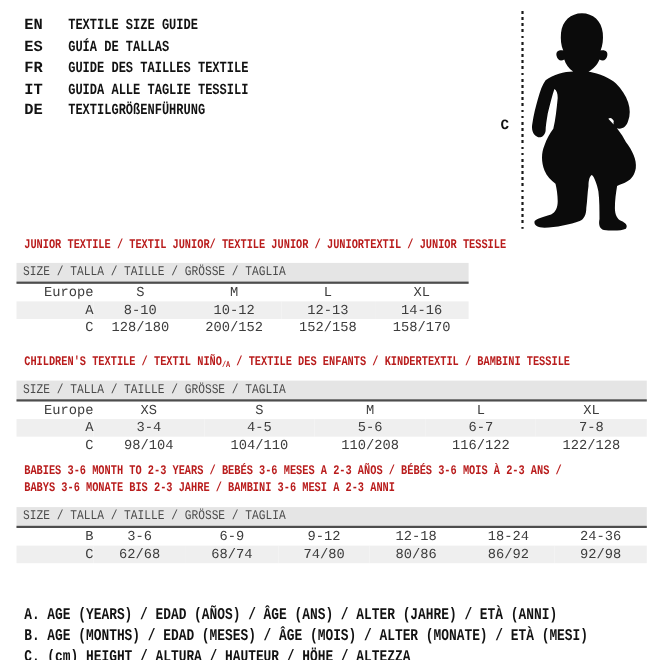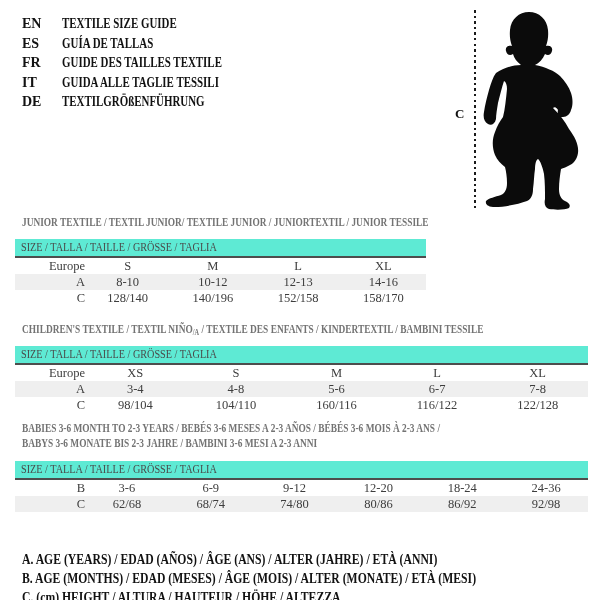--- a/index.html
+++ b/index.html
@@ -1,38 +1,38 @@
 <!DOCTYPE html>
 <html><head>
 <meta charset="utf-8">
 <style>
   html,body{margin:0;padding:0;}
   .page{position:relative;width:600px;height:600px;background:#ffffff;overflow:hidden;
-        font-family:Liberation Serif, serif;color:#121212;}
+        font-family:Liberation Mono, monospace;color:#121212;}
   
   .cond{display:inline-block;white-space:nowrap;transform:scaleX(0.78);transform-origin:0 50%;}
   .cond85{display:inline-block;white-space:nowrap;transform:scaleX(0.85);transform-origin:0 50%;}
   
   .lang-list{position:absolute;top:14px;left:22px;font-weight:bold;font-size:14px;line-height:19.5px;}
   .lang-row{display:flex;}
   .lang-code{width:40px;flex:0 0 40px;}
   
   .dash-line{position:absolute;left:474px;top:10px;width:2px;height:198px;
              background-image:repeating-linear-gradient(to bottom,#1a1a1a 0px,#1a1a1a 2.5px,transparent 2.5px,transparent 5.6px);}
   .c-label{position:absolute;left:455px;top:106px;font-size:13px;font-weight:bold;}
   .silhouette{position:absolute;left:483px;top:10px;}
   
   .tbl{position:absolute;left:15px;}
   .t1{top:215px;width:411px;}
   .t2{top:322px;width:573px;}
   .t3{top:421px;width:573px;}
-  .tbl-title{margin:0 0 0 7px;font-size:12px;font-weight:bold;line-height:14px;height:14px;color:#737373;}
+  .tbl-title{margin:0 0 0 7px;font-size:12px;font-weight:bold;line-height:14px;height:14px;color:#b91c1c;}
   .tbl-title.two-line{height:30px;line-height:15px;}
   .subsm{font-size:8px;vertical-align:-2px;}
-  .size-bar{margin-top:10px;height:17px;line-height:17px;background:#5eead4;
+  .size-bar{margin-top:10px;height:17px;line-height:17px;background:#e5e5e5;
             border-bottom:2px solid #4d4d4d;padding-left:6px;font-size:12px;color:#4a4a4a;}
   table.size{border-collapse:collapse;table-layout:fixed;width:100%;}
   table.size td{height:16px;padding:0;font-size:12.5px;color:#3d3d3d;text-align:center;vertical-align:middle;}
   table.size td.lbl{text-align:right;padding-left:6px;}
   tr.stripe td{background:#efefef;}
   
   .footnotes{position:absolute;top:550px;left:22px;font-size:15px;font-weight:bold;line-height:19px;}
 </style>
 </head>
 <body>
@@ -117,22 +117,22 @@
       </tr>
       <tr class="stripe">
         <td class="lbl">A</td>
         <td>8-10</td>
         <td>10-12</td>
         <td>12-13</td>
         <td>14-16</td>
       </tr>
       <tr>
         <td class="lbl">C</td>
-        <td>128/140</td>
-        <td>140/196</td>
+        <td>128/180</td>
+        <td>200/152</td>
         <td>152/158</td>
         <td>158/170</td>
       </tr>
     </tbody>
       </table>
   </section>
 
   <section class="tbl t2">
     <h2 class="tbl-title">
       <span class="cond"><span>CHILDREN'S TEXTILE / TEXTIL NIÑO</span><span class="subsm">/A</span><span> / TEXTILE DES ENFANTS / KINDERTEXTIL / BAMBINI TESSILE</span></span>
@@ -154,30 +154,30 @@
         <td class="lbl">Europe</td>
         <td>XS</td>
         <td>S</td>
         <td>M</td>
         <td>L</td>
         <td>XL</td>
       </tr>
       <tr class="stripe">
         <td class="lbl">A</td>
         <td>3-4</td>
-        <td>4-8</td>
+        <td>4-5</td>
         <td>5-6</td>
         <td>6-7</td>
         <td>7-8</td>
       </tr>
       <tr>
         <td class="lbl">C</td>
         <td>98/104</td>
         <td>104/110</td>
-        <td>160/116</td>
+        <td>110/208</td>
         <td>116/122</td>
         <td>122/128</td>
       </tr>
     </tbody>
       </table>
   </section>
 
   <section class="tbl t3">
     <h2 class="tbl-title two-line">
       <div><span class="cond">BABIES 3-6 MONTH TO 2-3 YEARS / BEBÉS 3-6 MESES A 2-3 AÑOS / BÉBÉS 3-6 MOIS À 2-3 ANS /</span></div>
@@ -195,21 +195,21 @@
           <col>
           <col>
           <col>
         </colgroup>
       <tbody>
           <tr>
         <td class="lbl">B</td>
         <td>3-6</td>
         <td>6-9</td>
         <td>9-12</td>
-        <td>12-20</td>
+        <td>12-18</td>
         <td>18-24</td>
         <td>24-36</td>
       </tr>
       <tr class="stripe">
         <td class="lbl">C</td>
         <td>62/68</td>
         <td>68/74</td>
         <td>74/80</td>
         <td>80/86</td>
         <td>86/92</td>

